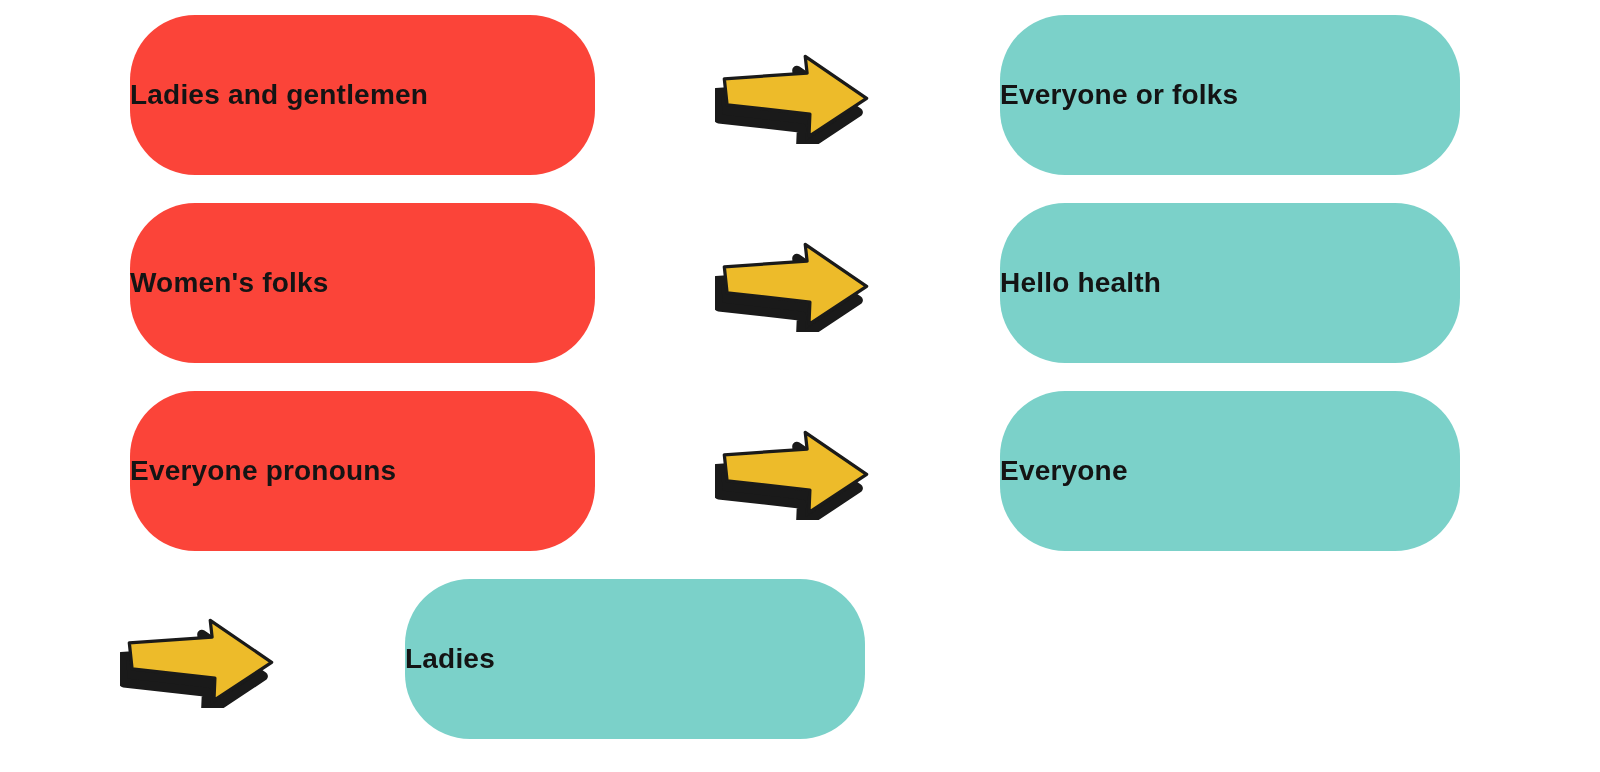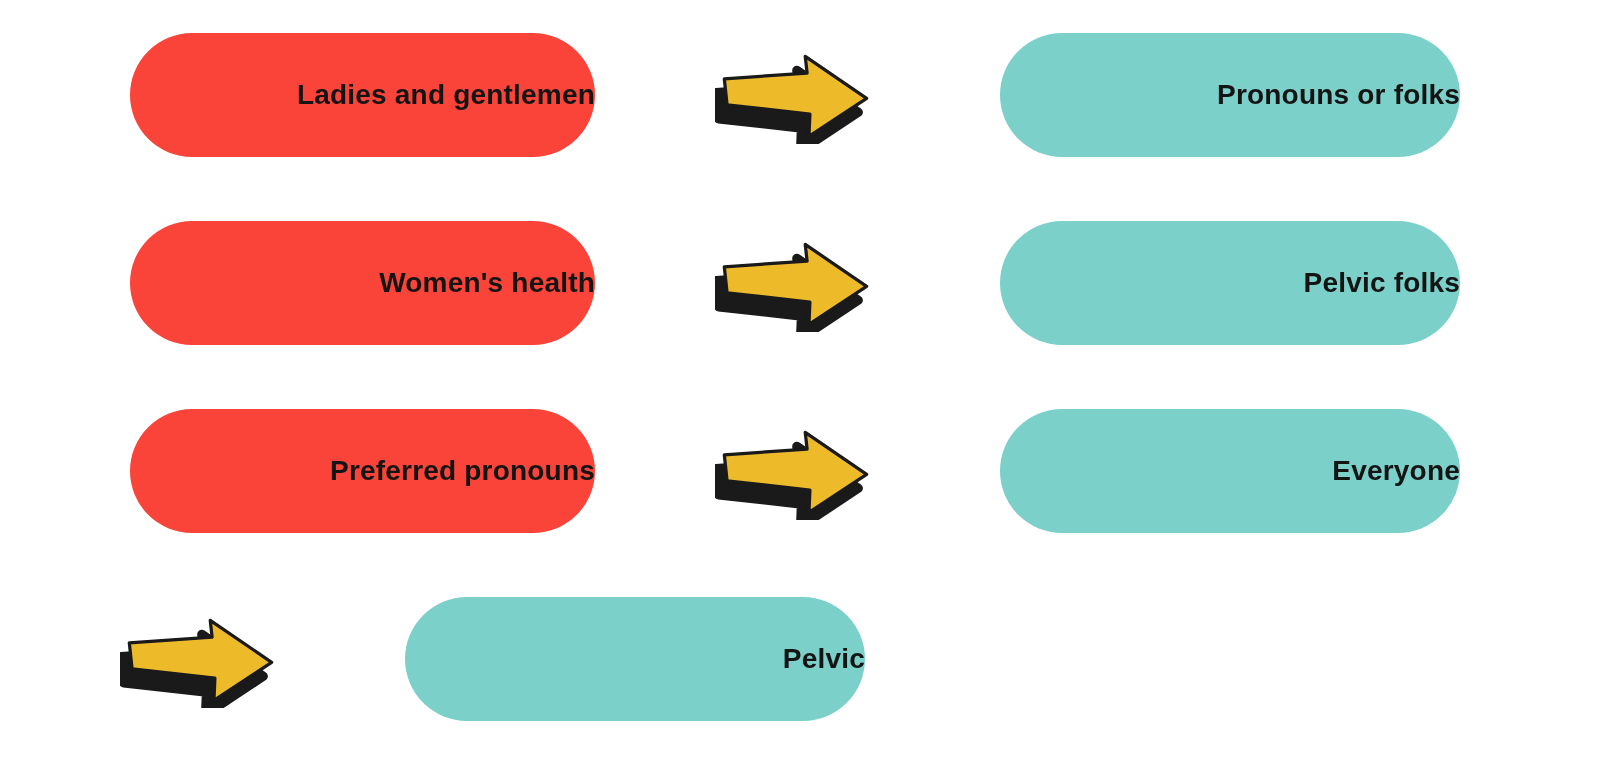--- a/index.html
+++ b/index.html
@@ -26,25 +26,25 @@
     flex-direction: column;
     gap: 58px;
   }
   .row {
     display: flex;
     align-items: center;
     height: 130px;
     flex: 0 0 130px;
   }
   .pill {
-    height: 124px;
+    height: 160px;
     border-radius: 65px;
     display: flex;
     align-items: center;
-    justify-content: flex-end;
+    justify-content: flex-start;
     text-align: center;
   }
   .pill span {
     font-weight: 700;
     font-size: 28px;
     color: var(--text);
     letter-spacing: 0.2px;
   }
   .pill.old {
     margin-left: 130px;
@@ -87,59 +87,59 @@
     <div class="pill old">
       <span>Ladies and gentlemen</span>
     </div>
     <div class="arrow-wrap">
       <svg viewBox="0 0 172 104" aria-hidden="true">
         <path class="arrow-shadow" transform="translate(-9,15)" d="M 10 34 L 99 28 L 97 10 L 163 55 L 101 96 L 102 72 L 13 62 Z"></path>
         <path class="arrow-main" d="M 10 34 L 99 28 L 97 10 L 163 55 L 101 96 L 102 72 L 13 62 Z"></path>
       </svg>
     </div>
     <div class="pill new">
-      <span>Pronouns or folks</span>
+      <span>Everyone or folks</span>
     </div>
   </div>
 
   <div class="row">
     <div class="pill old">
-      <span>Women's health</span>
+      <span>Women's folks</span>
     </div>
     <div class="arrow-wrap">
       <svg viewBox="0 0 172 104" aria-hidden="true">
         <path class="arrow-shadow" transform="translate(-9,15)" d="M 10 34 L 99 28 L 97 10 L 163 55 L 101 96 L 102 72 L 13 62 Z"></path>
         <path class="arrow-main" d="M 10 34 L 99 28 L 97 10 L 163 55 L 101 96 L 102 72 L 13 62 Z"></path>
       </svg>
     </div>
     <div class="pill new">
-      <span>Pelvic folks</span>
+      <span>Hello health</span>
     </div>
   </div>
 
   <div class="row">
     <div class="pill old">
-      <span>Preferred pronouns</span>
+      <span>Everyone pronouns</span>
     </div>
     <div class="arrow-wrap">
       <svg viewBox="0 0 172 104" aria-hidden="true">
         <path class="arrow-shadow" transform="translate(-9,15)" d="M 10 34 L 99 28 L 97 10 L 163 55 L 101 96 L 102 72 L 13 62 Z"></path>
         <path class="arrow-main" d="M 10 34 L 99 28 L 97 10 L 163 55 L 101 96 L 102 72 L 13 62 Z"></path>
       </svg>
     </div>
     <div class="pill new">
       <span>Everyone</span>
     </div>
   </div>
 
   <div class="row">
     <div class="arrow-wrap">
       <svg viewBox="0 0 172 104" aria-hidden="true">
         <path class="arrow-shadow" transform="translate(-9,15)" d="M 10 34 L 99 28 L 97 10 L 163 55 L 101 96 L 102 72 L 13 62 Z"></path>
         <path class="arrow-main" d="M 10 34 L 99 28 L 97 10 L 163 55 L 101 96 L 102 72 L 13 62 Z"></path>
       </svg>
     </div>
     <div class="pill new">
-      <span>Pelvic</span>
+      <span>Ladies</span>
     </div>
   </div>
 
 </div>
 
 </body></html>

